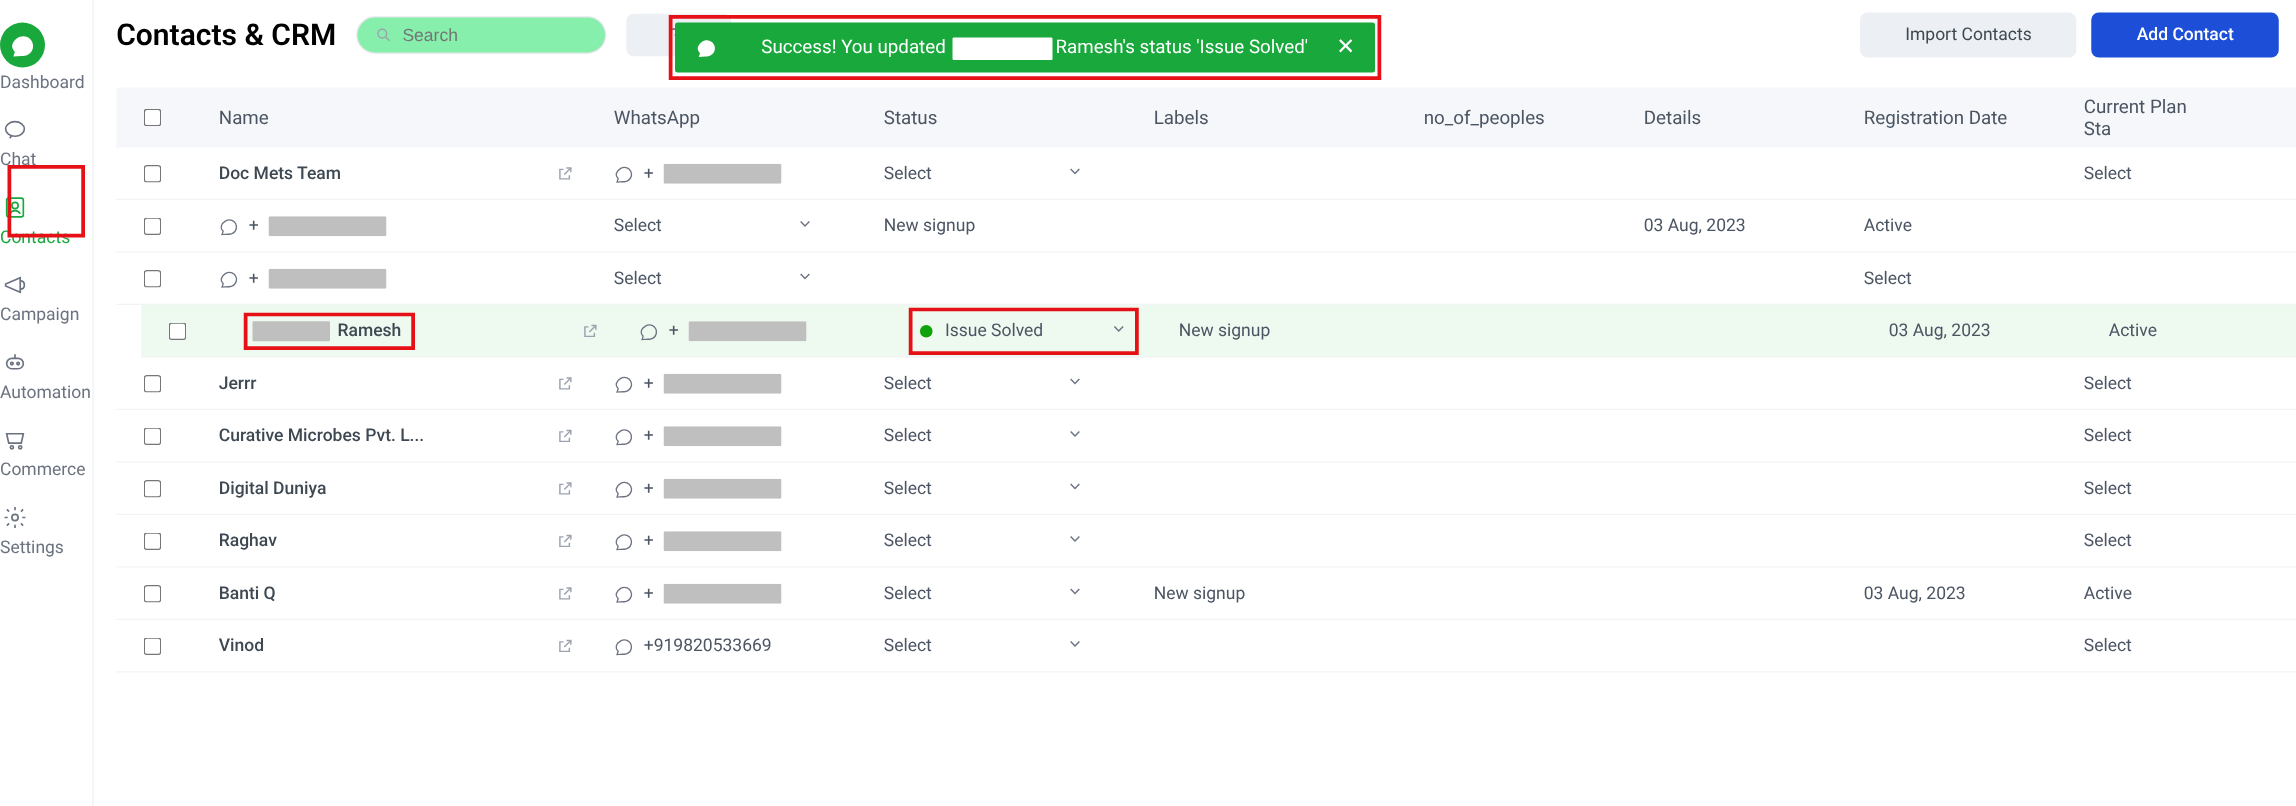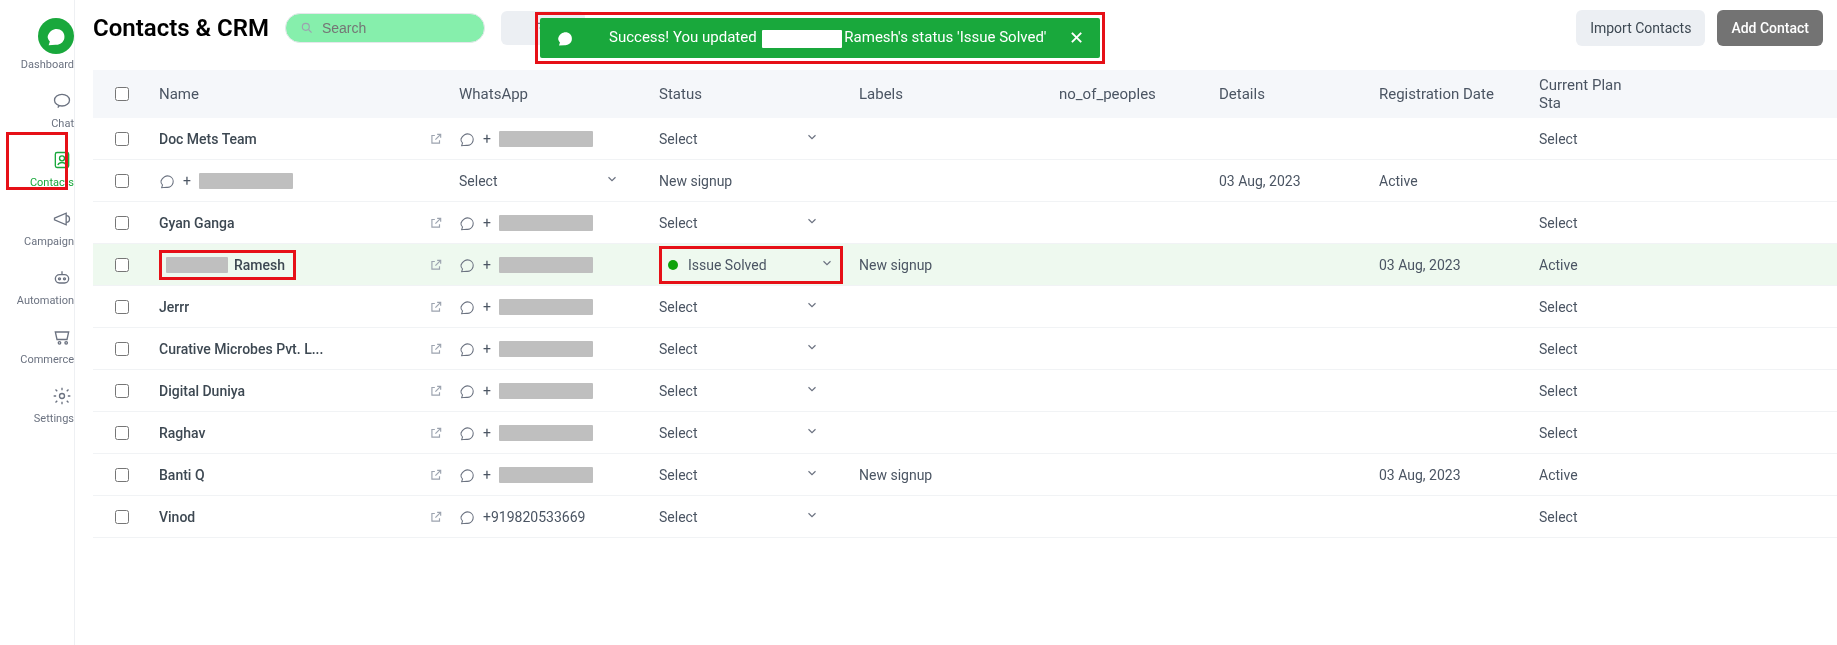--- a/index.html
+++ b/index.html
@@ -3,58 +3,58 @@
 <meta charset="utf-8">
 <style>
   * { box-sizing: border-box; margin: 0; padding: 0; }
   body { font-family: -apple-system, BlinkMacSystemFont, "Segoe UI", Roboto, Helvetica, Arial, sans-serif; font-size: 14px; color: #3d4852; background: #fff; }
   .app { display: flex; width: 1837px; min-height: 645px; position: relative; }
 
   
   .sidebar { width: 75px; flex: 0 0 75px; border-right: 1px solid #eef0f3; display: flex; flex-direction: column; align-items: center; padding-top: 8px; }
   .logo { width: 36px; height: 36px; border-radius: 50%; background: #19a83c; display: flex; align-items: center; justify-content: center; margin-bottom: 4px; }
   .logo svg { width: 22px; height: 22px; fill: #fff; }
-  .nav-item { width: 100%; display: flex; flex-direction: column; align-items: flex-end; padding: 10px 0 8px; color: #6b7280; cursor: pointer; font-size: 11px; }
+  .nav-item { width: 100%; display: flex; flex-direction: column; align-items: flex-start; padding: 10px 0 8px; color: #6b7280; cursor: pointer; font-size: 14px; }
   .nav-item.active { color: #19a83c; }
   .nav-item .ico { width: 24px; height: 24px; display: flex; align-items: center; justify-content: center; margin-bottom: 4px; }
   .nav-item .ico svg { width: 20px; height: 20px; stroke: currentColor; fill: none; stroke-width: 1.6; }
   .nav-item.active .ico svg { stroke: #19a83c; }
   .nav-highlight { position: absolute; left: 6px; top: 132px; width: 62px; height: 58px; border: 3px solid #e61017; }
 
   
   .main { flex: 1; padding: 10px 0 0 18px; overflow: hidden; }
   .titlebar { display: flex; align-items: center; gap: 16px; }
   .titlebar h1 { font-size: 24px; font-weight: 600; color: #000000; }
   .search-wrap { display: flex; align-items: center; border: 1px solid #e5e7eb; border-radius: 20px; padding: 6px 14px; width: 200px; color: #9ca3af; background:#86efac; }
   .search-wrap svg { width: 16px; height: 16px; stroke: #9ca3af; fill: none; stroke-width: 2; margin-right: 8px; }
   .search-wrap input { border: none; outline: none; font-size: 14px; background: transparent; width: 100%; }
   .filter-btn { width: 84px; height: 34px; border-radius: 6px; background: #eceff3; display: flex; align-items: center; justify-content: center; cursor: pointer; }
   .filter-btn svg { width: 16px; height: 16px; stroke: #6b7280; fill: none; stroke-width: 2; }
   .top-right { margin-left: auto; display: flex; gap: 12px; padding-right: 14px; }
-  .btn { height: 36px; padding: 0 14px; border-radius: 6px; font-size: 14px; display: flex; align-items: center; cursor: pointer; }
+  .btn { height: 36px; padding: 0 36px; border-radius: 6px; font-size: 14px; display: flex; align-items: center; cursor: pointer; }
   .btn.secondary { background: #eceff3; color: #3d4852; }
-  .btn.primary { background: #737373; color: #fff; font-weight: 500; }
+  .btn.primary { background: #1d4ed8; color: #fff; font-weight: 500; }
   .subtitle { font-size: 13px; color: #6b7280; margin-top: 8px; }
 
   
   .toast-wrap { position: absolute; left: 535px; top: 12px; width: 570px; }
   .toast-border { border: 3px solid #e61017; padding: 3px 2px 3px 2px; }
   .toast { background: #19a83c; color: #fff; height: 40px; display: flex; align-items: center; padding: 0 16px; font-size: 15px; border-radius: 2px; gap: 21px; }
   .toast .tico { margin-right: 14px; display:flex; }
   .toast .tico svg { width: 18px; height: 18px; fill: #fff; }
   .toast .redact { display:inline-block; background:#fff; width:80px; height:18px; margin:0 2px; vertical-align: middle; border-radius:1px; }
   .toast .close { margin-left: auto; cursor: pointer; font-size: 18px; line-height: 1; }
 
   
   .table { margin-top: 24px; width: 100%; }
-  .thead, .trow { display: grid; grid-template-columns: 58px 300px 200px 200px 200px 160px 160px 160px 120px; align-items: center; }
+  .thead, .trow { display: grid; grid-template-columns: 58px 300px 200px 200px 200px 160px 160px 160px 120px; align-items: center; gap: 16px; }
   .thead { background: #f5f7fa; height: 48px; color: #4b5563; font-size: 15px; }
   .thead .th { padding: 0 8px; }
   .trow { height: 42px; border-bottom: 1px solid #f1f3f5; color: #4b5563; font-size: 14px; }
-  .trow.highlight { background: #eef9ef; }
+  .trow.highlight { background: #eef9ef; margin-left: 20px; }
   .cell { padding: 0 8px; display: flex; align-items: center; gap: 8px; overflow: hidden; white-space: nowrap; text-overflow: ellipsis; }
   .chk { display:flex; justify-content:center; }
   .chk input { width: 14px; height: 14px; }
   .name-cell { font-weight: 500; color: #3d4852; }
   .ext-icon { margin-left: auto; color: #9ca3af; display:flex; }
   .ext-icon svg { width: 14px; height: 14px; stroke: currentColor; fill: none; stroke-width: 2; }
   .wa-cell svg { width: 16px; height: 16px; stroke: #6b7280; fill: none; stroke-width: 1.6; flex:0 0 16px; }
   .redact-box { background: #bfbfbf; height: 16px; border-radius: 1px; }
   .redact-name { width: 62px; }
   .redact-wa { width: 94px; }
@@ -241,30 +241,20 @@
             <div class="cell">New signup</div>
             <div class="cell"></div>
             <div class="cell"></div>
             <div class="cell">03 Aug, 2023</div>
             <div class="cell">Active</div>
           </div>
           <div class="trow">
             <div class="cell chk">
               <input type="checkbox" style="">
             </div>
-            <div class="cell name-cell">
-              <span>Gyan Ganga</span>
-              <span class="ext-icon">
-                <svg viewBox="0 0 24 24">
-                  <path d="M14 4h6v6"></path>
-                  <path d="M20 4l-9 9"></path>
-                  <path d="M18 14v5H5V6h5"></path>
-                </svg>
-              </span>
-            </div>
             <div class="cell wa-cell">
               <svg viewBox="0 0 24 24">
                 <path d="M3 12c2-6 8-9 13-7 4 1.6 6 6 5 10-1 4-5 7-9.5 6.5L4 22l1.3-4C3.7 16.2 2.5 14 3 12z"></path>
               </svg>
               <span>+</span>
               <span class="redact-box redact-wa"></span>
             </div>
             <div class="cell">
               <div class="status-cell">
                 <div class="status-left">

